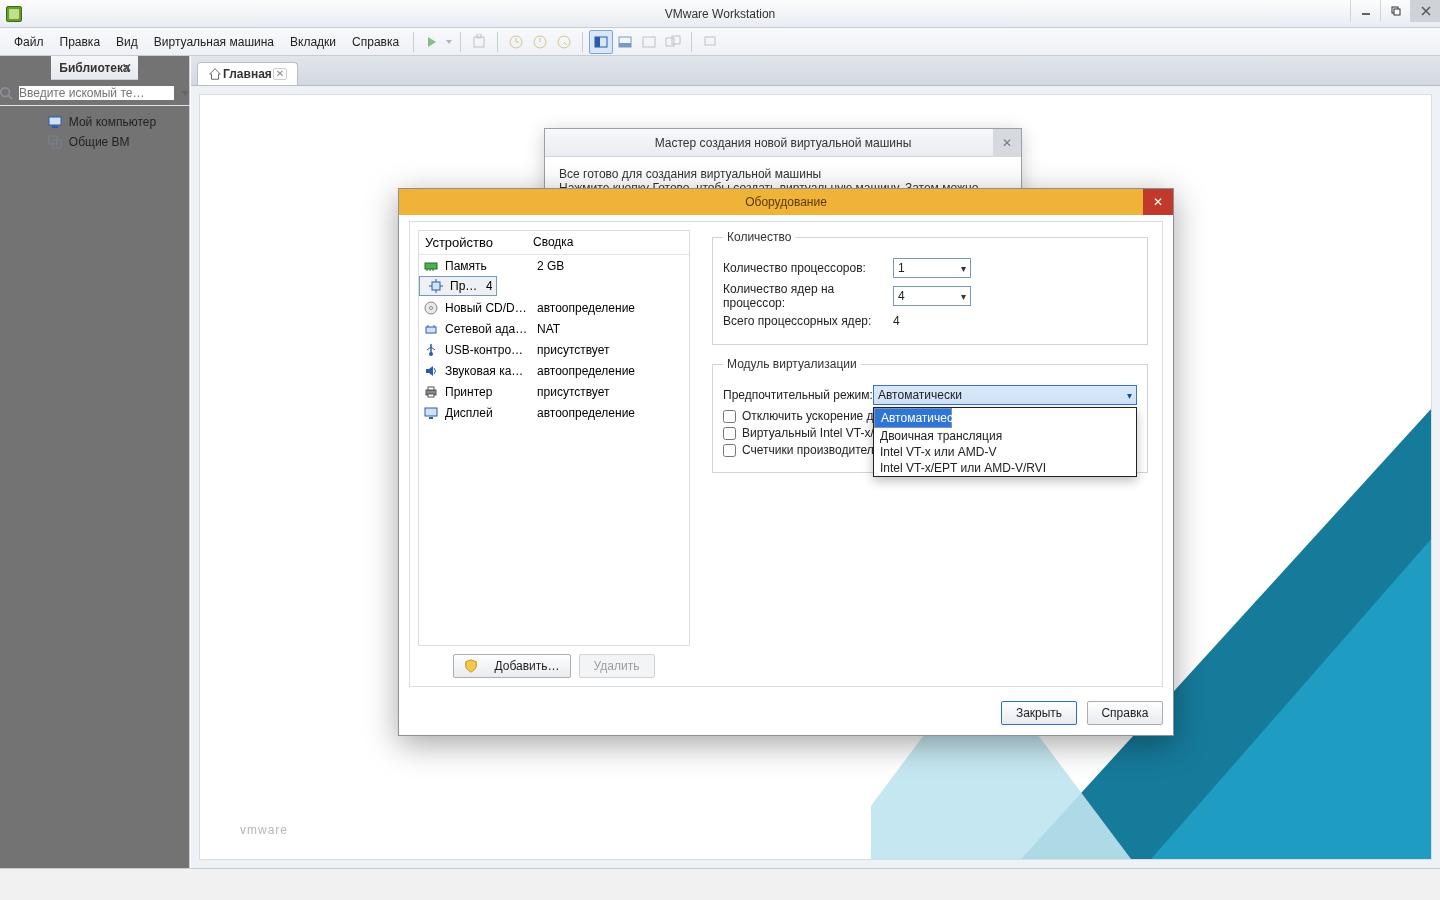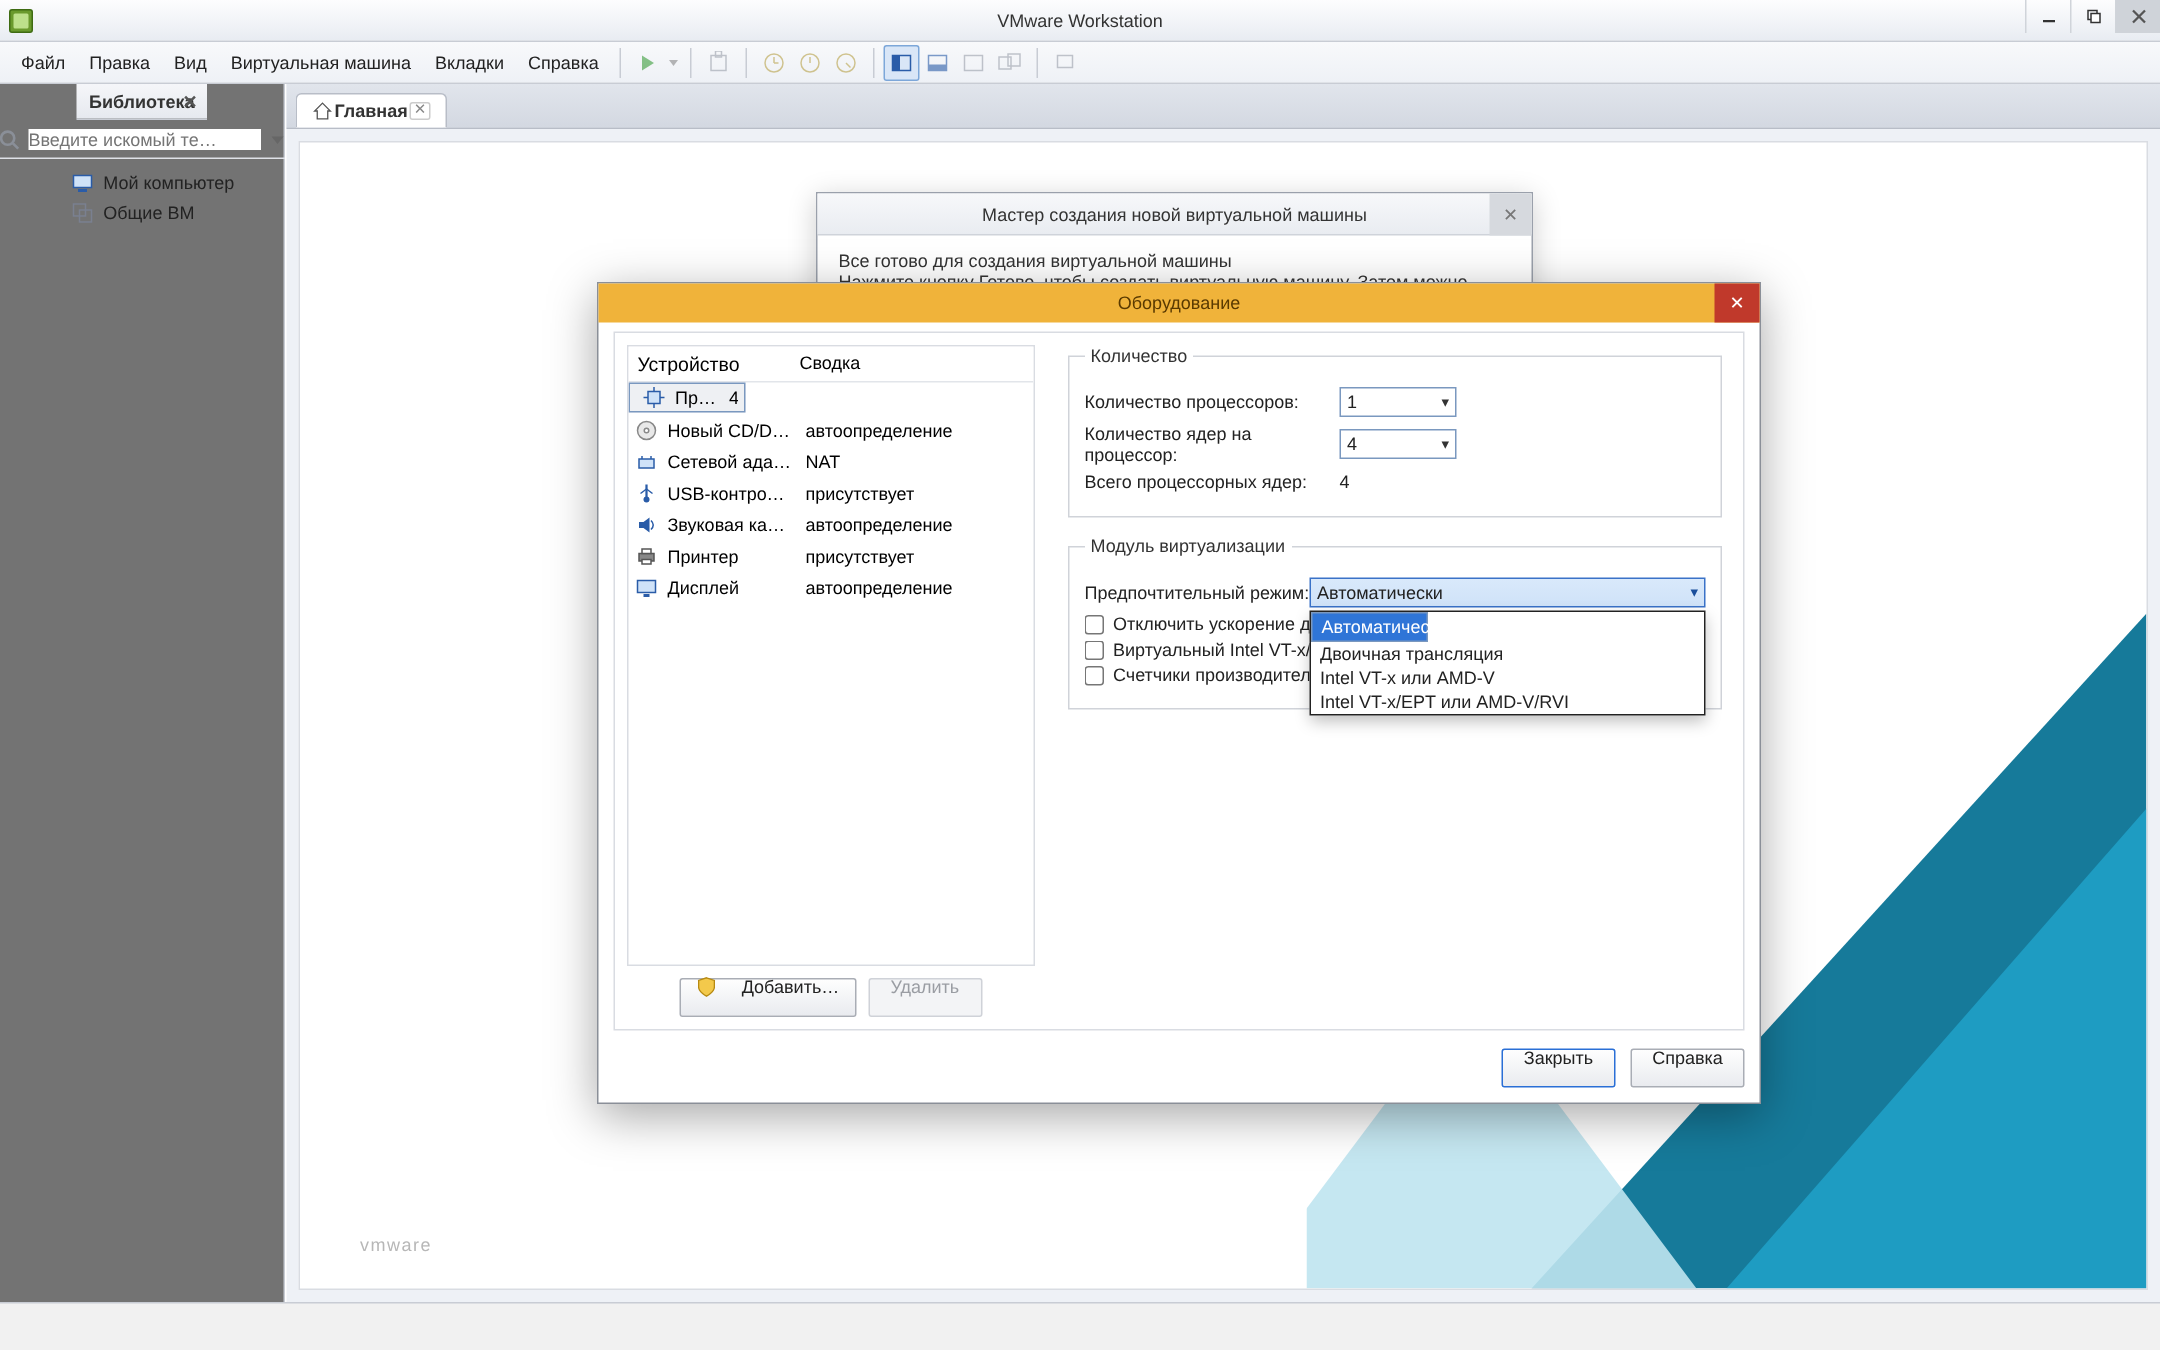--- a/index.html
+++ b/index.html
@@ -62,21 +62,21 @@
 .hw-list{ flex:1; border:1px solid #d9dce2; background:#fff; overflow:hidden;}
 .hw-list-hdr{ display:flex; background:#fff; border-bottom:1px solid #e2e5ea;}
 .hw-col1{ width:108px; padding:4px 6px; font-size:13px;}
 .hw-col2{ flex:1; padding:4px 6px; font-size:12px;}
 .hw-row{ display:flex; align-items:center; border-top:1px solid transparent;}
 .hw-row.sel{ background:#eef0f3;}
 .hw-row .ic{ width:16px; height:16px; margin:2px 4px 2px 4px; flex-shrink:0;}
 .hw-row .c1{ width:88px; padding:2px 2px; white-space:nowrap; overflow:hidden; text-overflow:ellipsis;}
 .hw-row .c2{ flex:1; padding:2px 6px; white-space:nowrap; overflow:hidden; text-overflow:ellipsis;}
 .hw-left-btns{ display:flex; gap:8px; justify-content:center; padding-top:8px;}
-.btn{ min-width:76px; height:24px; padding:12px 10px; border:1px solid #a9adb5; background:linear-gradient(#fefefe,#e9ebef); border-radius:2px; display:inline-flex; align-items:flex-end; justify-content:center; gap:16px; color:#222;}
+.btn{ min-width:76px; height:24px; padding:0 10px; border:1px solid #a9adb5; background:linear-gradient(#fefefe,#e9ebef); border-radius:2px; display:inline-flex; align-items:center; justify-content:center; gap:16px; color:#222;}
 .btn.disabled{ color:#9a9da3; border-color:#cfd2d8; background:#f3f4f6;}
 .hw-right{ flex:1; padding:8px 14px; font-size:12px; color:#222;}
 fieldset{ border:1px solid #d0d3d9; padding:10px 10px 12px; margin-bottom:12px;}
 legend{ padding:0 4px; color:#333;}
 .form-row{ display:flex; align-items:center; margin:4px 0;}
 .form-row label{ width:170px;}
 .sel{ width:78px; height:20px; border:1px solid #7a98bf; background:#fff; display:inline-flex; align-items:center; justify-content:space-between; padding:0 4px;}
 .sel .chev{ color:#333; font-size:10px;}
 .combo{ width:264px; height:20px; border:1px solid #3a72c8; background:linear-gradient(#d9e9fb,#cfe2f8); display:inline-flex; align-items:center; justify-content:space-between; padding:0 4px;}
 .combo .chev{color:#1a4e9b;font-size:10px;}
@@ -273,21 +273,30 @@
     <span>Оборудование</span>
     <span class="hx">✕</span>
   </div>
   <div class="hw-inner">
     <div class="hw-left">
       <div class="hw-list">
         <div class="hw-list-hdr">
           <div class="hw-col1">Устройство</div>
           <div class="hw-col2">Сводка</div>
         </div>
-        <div id="hw-rows"><div class="hw-row sel">
+        <div id="hw-rows"><div class="hw-row">
+              <svg class="ic" viewBox="0 0 16 16">
+                <rect x="2" y="5" width="12" height="6" fill="#4caf50" stroke="#256b27"></rect>
+                <line x1="4" y1="11" x2="4" y2="13" stroke="#256b27"></line>
+                <line x1="7" y1="11" x2="7" y2="13" stroke="#256b27"></line>
+                <line x1="10" y1="11" x2="10" y2="13" stroke="#256b27"></line>
+              </svg>
+              <span class="c1">Память</span>
+              <span class="c2">2 GB</span>
+            </div><div class="hw-row sel">
               <svg class="ic" viewBox="0 0 16 16">
                 <rect x="4" y="4" width="8" height="8" fill="#cfe2f8" stroke="#2a5ca8"></rect>
                 <line x1="8" y1="1" x2="8" y2="4" stroke="#2a5ca8"></line>
                 <line x1="8" y1="12" x2="8" y2="15" stroke="#2a5ca8"></line>
                 <line x1="1" y1="8" x2="4" y2="8" stroke="#2a5ca8"></line>
                 <line x1="12" y1="8" x2="15" y2="8" stroke="#2a5ca8"></line>
               </svg>
               <span class="c1">Процессор</span>
               <span class="c2">4</span>
             </div><div class="hw-row">

